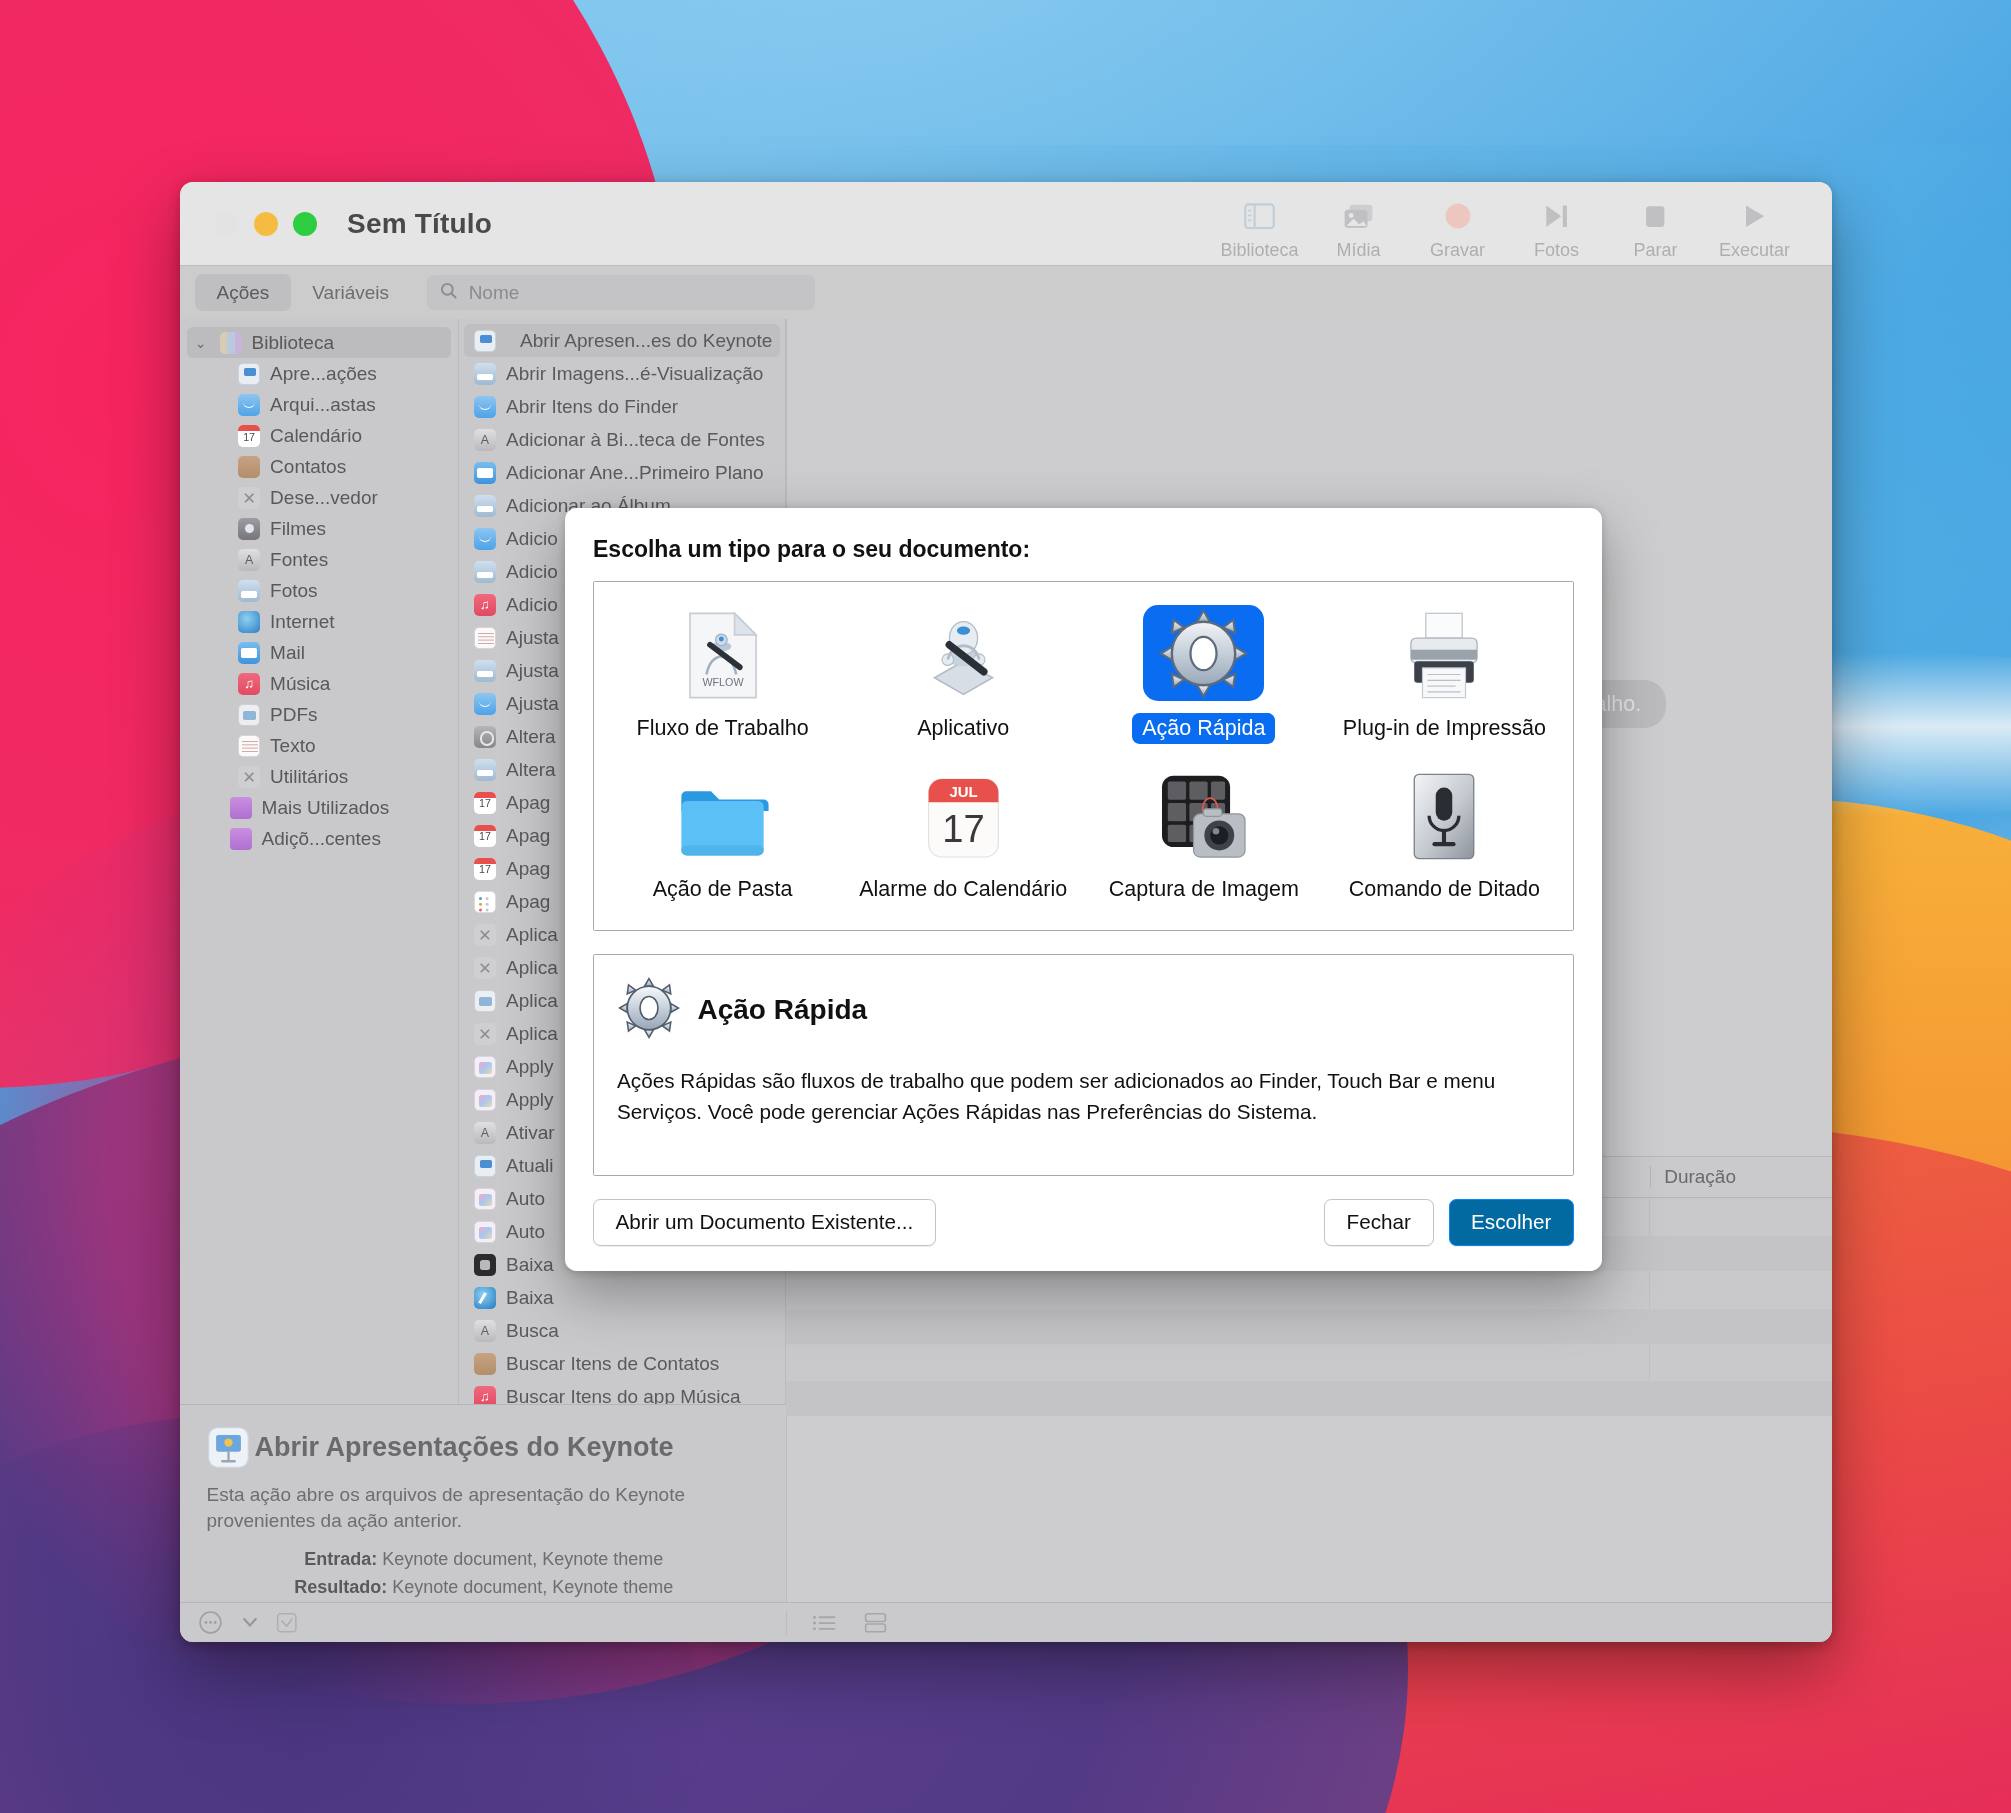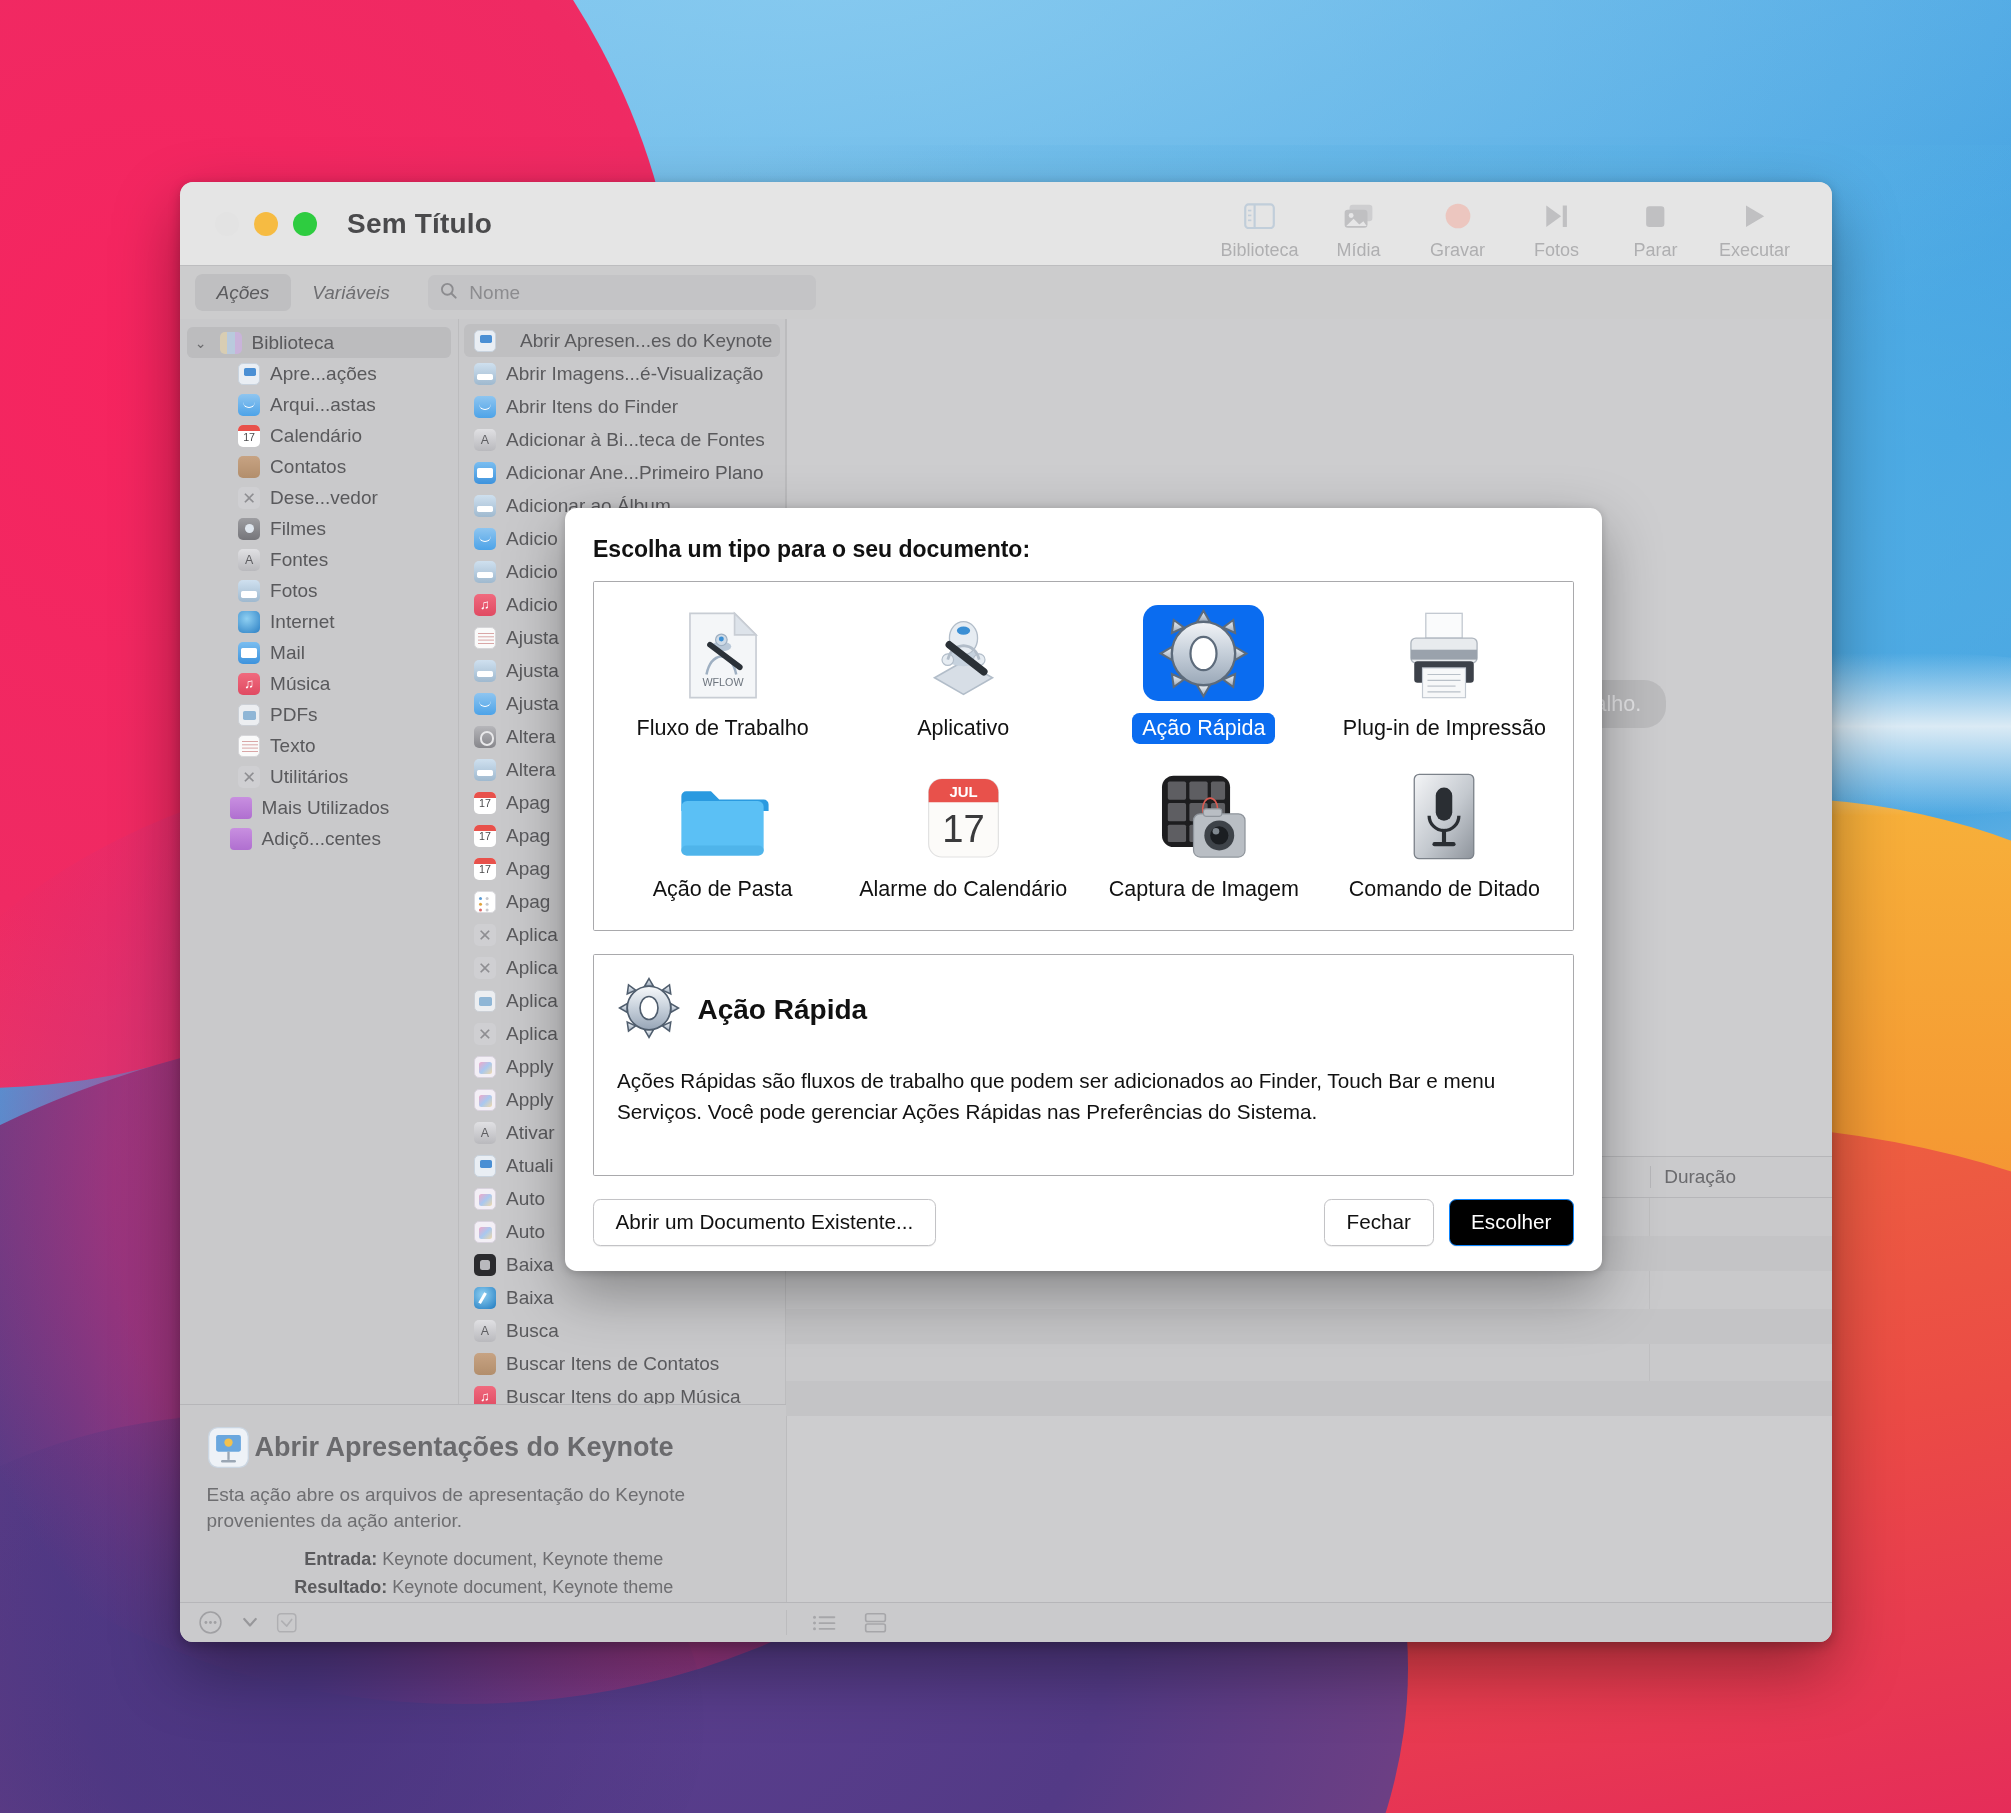--- a/index.html
+++ b/index.html
@@ -109,21 +109,21 @@
   .tb-label { font-size: 18px; color: #7d7d80; }
 
   
   .subbar {
     height: 53px; flex: 0 0 53px;
     display: flex; align-items: center; gap: 0px;
     padding: 0 0 0 15px;
     background: #cccccd;
   }
   .seg {
-    display: flex; border-radius: 7.4px; overflow: hidden; font-style: italic;
+    display: flex; border-radius: 7.4px; overflow: hidden;
   }
   .seg-btn {
     font-size: 19px; color: #6e6e71;
     padding: 7.4px 21.5px;
     background: transparent;
   }
   .seg-btn.active { background: #bfbfc1; border-radius: 6.6px; color: #5b5b5e; }
   .searchwrap {
     margin-left: 16.5px;
     flex: 0 0 388px; height: 35px;
@@ -310,21 +310,21 @@
   .info-title { font-size: 28px; font-weight: 700; color: #111; }
   .info-text { margin-top: 21.5px; font-size: 20.7px; line-height: 1.5; color: #111; }
 
   .sheet-footer { margin-top: 23px; display: flex; align-items: center; }
   .btn {
     font-size: 20.7px; border-radius: 7.4px; padding: 10.7px 21.5px;
     background: #fff; border: 0.8px solid #c3c3c6; color: #111;
     box-shadow: 0 0.8px 0.8px rgba(0,0,0,0.07);
     white-space: nowrap;
   }
-  .btn.primary { background: #000000; border-color: #0a84ff; color: #fff; }
+  .btn.primary { background: #0369a1; border-color: #0a84ff; color: #fff; }
   .spacer { flex: 1 1 auto; }
   .btn + .btn { margin-left: 15px; }
 </style>
 </head>
 <body>
 
 <div id="wallpaper">
   <div class="wp-layer wp-sky"></div>
   <div class="wp-layer wp-blue-wave"></div>
   <div class="wp-layer wp-blue-wave2"></div>

